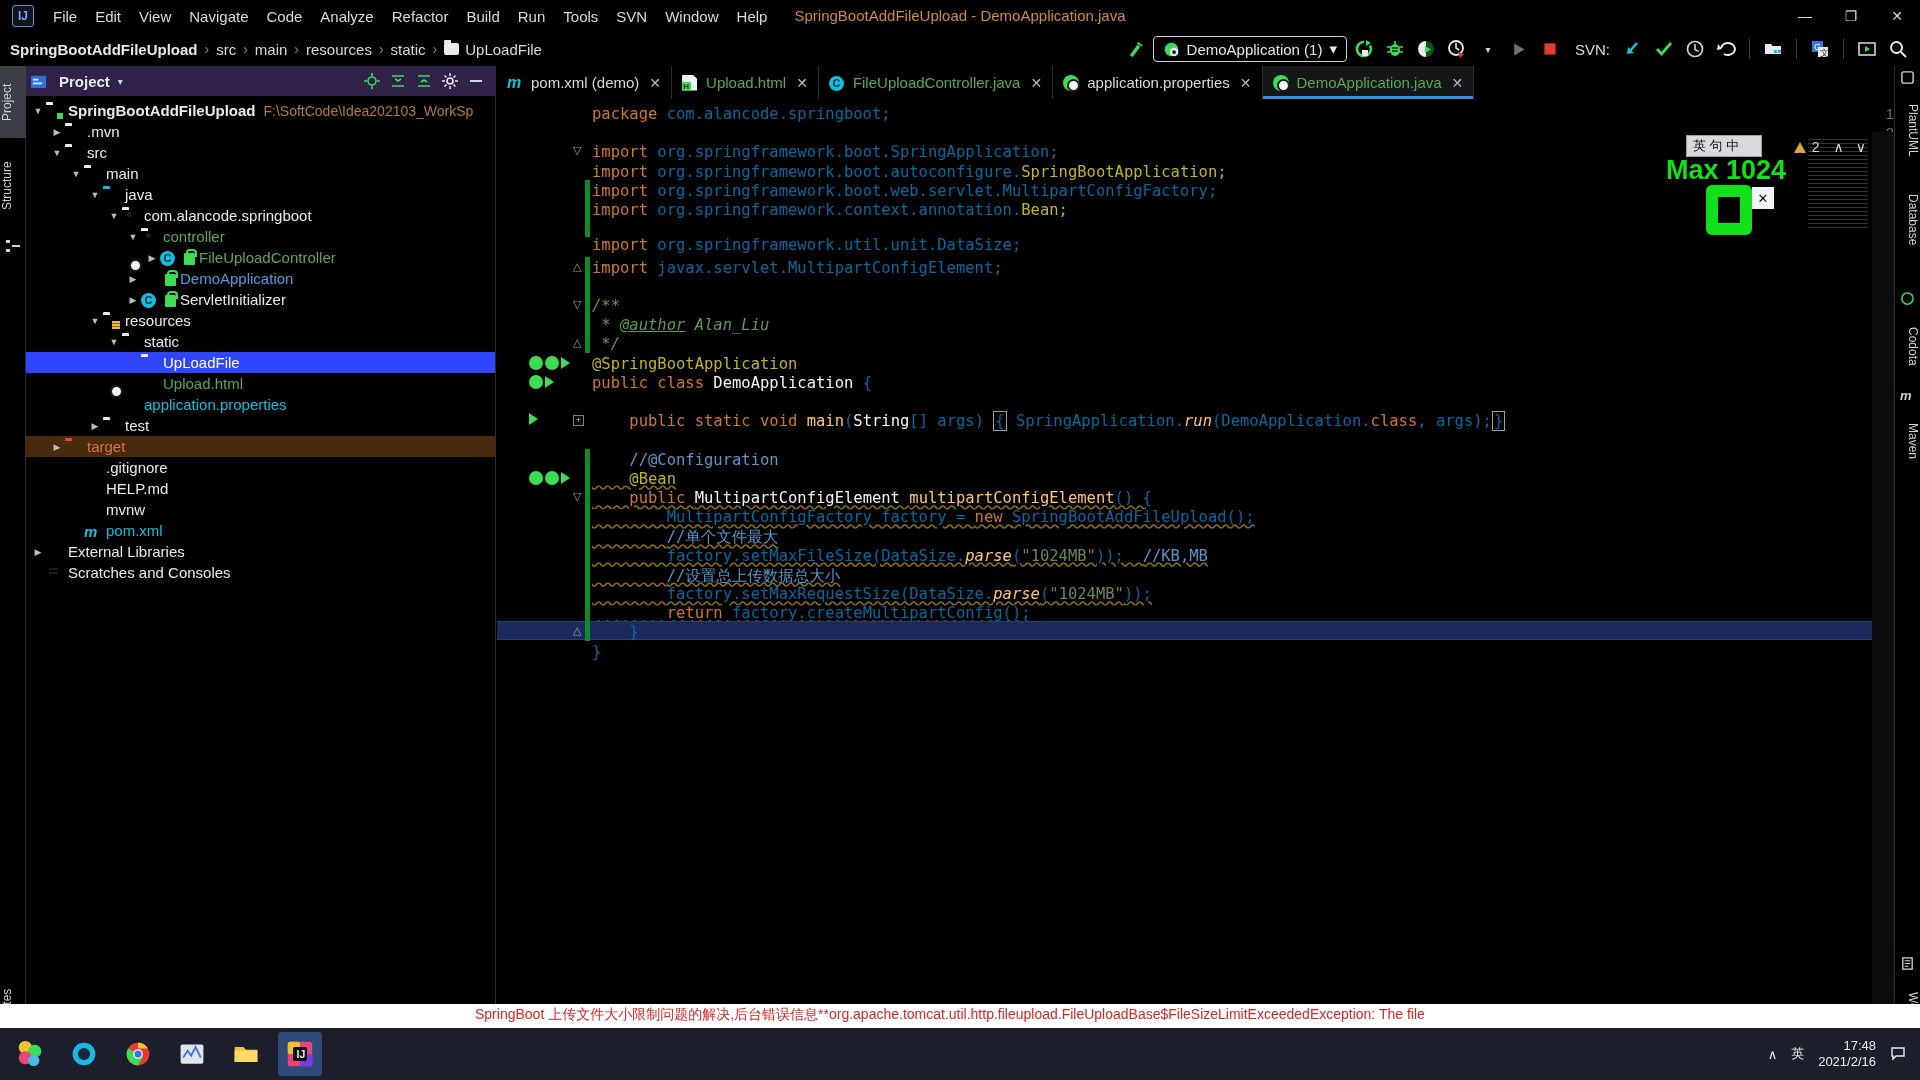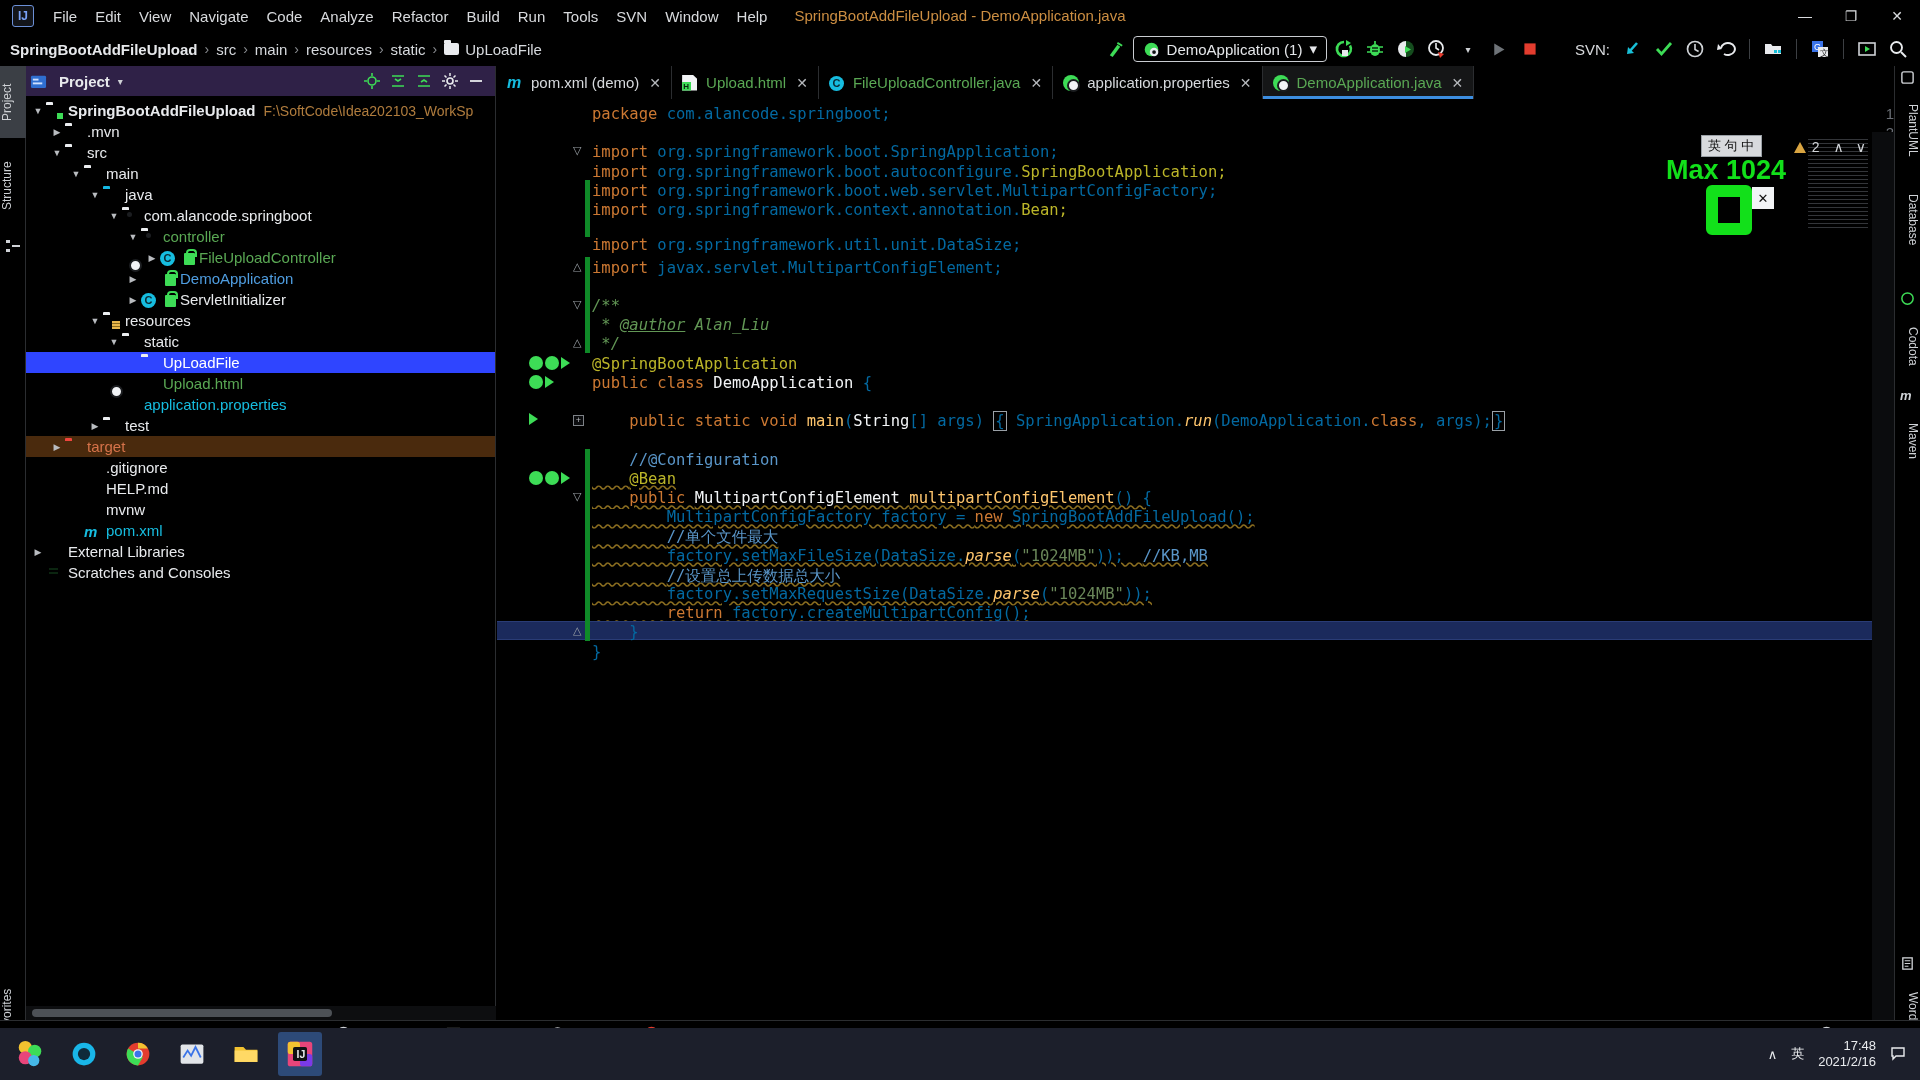--- a/index.html
+++ b/index.html
@@ -52,21 +52,21 @@
     border-radius:1px 2px 2px 2px; margin-right:6px; position:relative;
   }
   .folder-ic::before{ content:""; position:absolute; left:0; top:-3px; width:7px; height:3px; background:#e9ebee; border-radius:1px 1px 0 0;}
 
   .toolbar-right { margin-left:auto; display:flex; align-items:center; padding-right:8px; gap:3px; }
   .runcfg {
     display:flex; align-items:center; gap:7px; height:26px; padding:0 9px;
     border:1px solid #c9ccd1; border-radius:4px; color:#e4e6e9; font-size:15px; background:#000;
   }
   .tbtn { width:28px; height:26px; display:flex; align-items:center; justify-content:center; }
-  .svnlabel { color:#d8dadd; font-size:15px; margin:0 6px 0 28px; }
+  .svnlabel { color:#d8dadd; font-size:15px; margin:0 6px 0 8px; }
   .vsep { width:1px; height:20px; background:#3c3f43; margin:0 6px; }
 
   
   #leftstrip {
     position:absolute; left:0; top:66px; width:26px; bottom:0; background:#000;
     border-right:1px solid #2b2d30;
   }
   .vtab {
     position:absolute; left:0; width:26px; color:#cfd2d6; font-size:12px;
     writing-mode: vertical-rl; text-orientation: mixed; transform: rotate(180deg);
@@ -741,21 +741,21 @@
 
       <div class="errstripe"></div>
       <div class="minimap"></div>
       <div class="inspect-badge">
         <span class="warn-tri"></span>
         <span>2</span>
         <span style="margin-left:8px">∧</span>
         <span style="margin-left:6px">∨</span>
       </div>
 
-      <div class="ime" style="right:132px; top:36px; width:61px; height:22px;">
+      <div class="ime" style="right:132px; top:36px; width:76px; height:22px;">
         <span>英  句  中</span>
       </div>
       <div class="greenbox" style="right:108px; top:56px; font-size:27px;">Max  1024</div>
       <div class="greenbox" style="right:142px; top:86px; width:46px; height:50px; border:12px solid #12e01a; border-radius:6px;"></div>
       <div style="position:absolute; right:120px; top:88px; width:22px; height:22px; background:#f2f4f6; color:#111; font-size:13px; display:flex; align-items:center; justify-content:center;">✕</div>
     </div>
   </div>
 
   <div id="botbar">
       <div class="btw">
@@ -886,20 +886,23 @@
       </span>
       <span>
         <svg width="15" height="15" viewBox="0 0 16 16">
             <circle cx="8" cy="8" r="3" fill="none" stroke="#3ddc56" stroke-width="1.7"></circle>
             <path d="M8 0v3M8 13v3M0 8h3M13 8h3" stroke="#3ddc56" stroke-width="1.5"></path>
           </svg>
       </span>
     </div>
   </div>
 
+  <div id="bleed">
+    <div class="t">SpringBoot 上传文件大小限制问题的解决,后台错误信息**org.apache.tomcat.util.http.fileupload.FileUploadBase$FileSizeLimitExceededException: The file</div>
+  </div>
 
   <div id="taskbar">
     <div class="tb-ic">
       <svg width="30" height="30" viewBox="0 0 32 32">
           <circle cx="11" cy="9" r="7" fill="#f2c230"></circle>
           <circle cx="21" cy="13" r="7" fill="#3ddc56"></circle>
           <circle cx="11" cy="20" r="7" fill="#e8457a"></circle>
           <circle cx="20" cy="23" r="6" fill="#46b8e8"></circle>
         </svg>
     </div>

